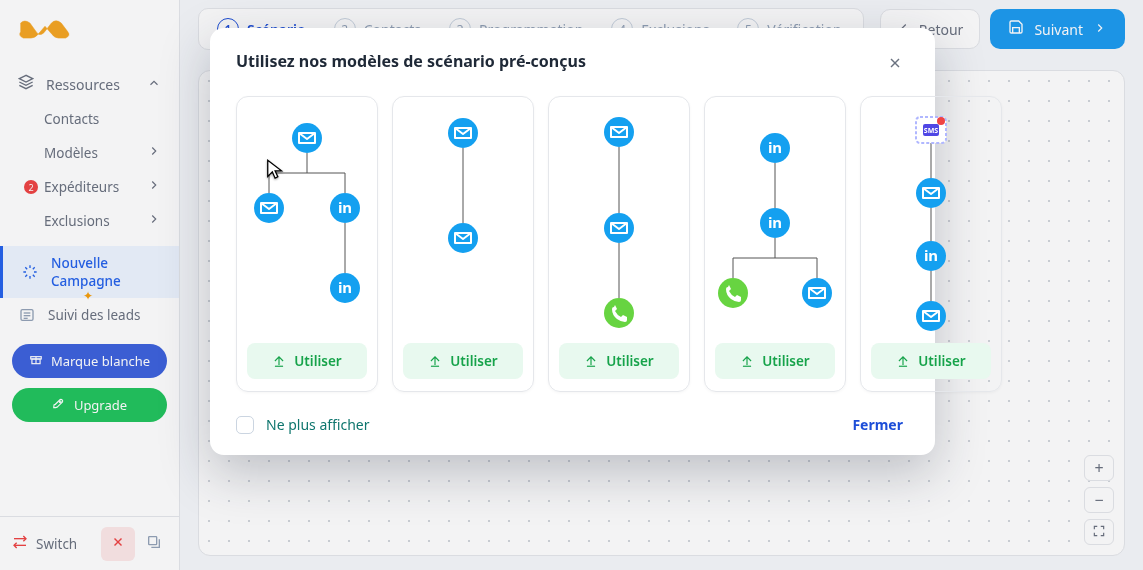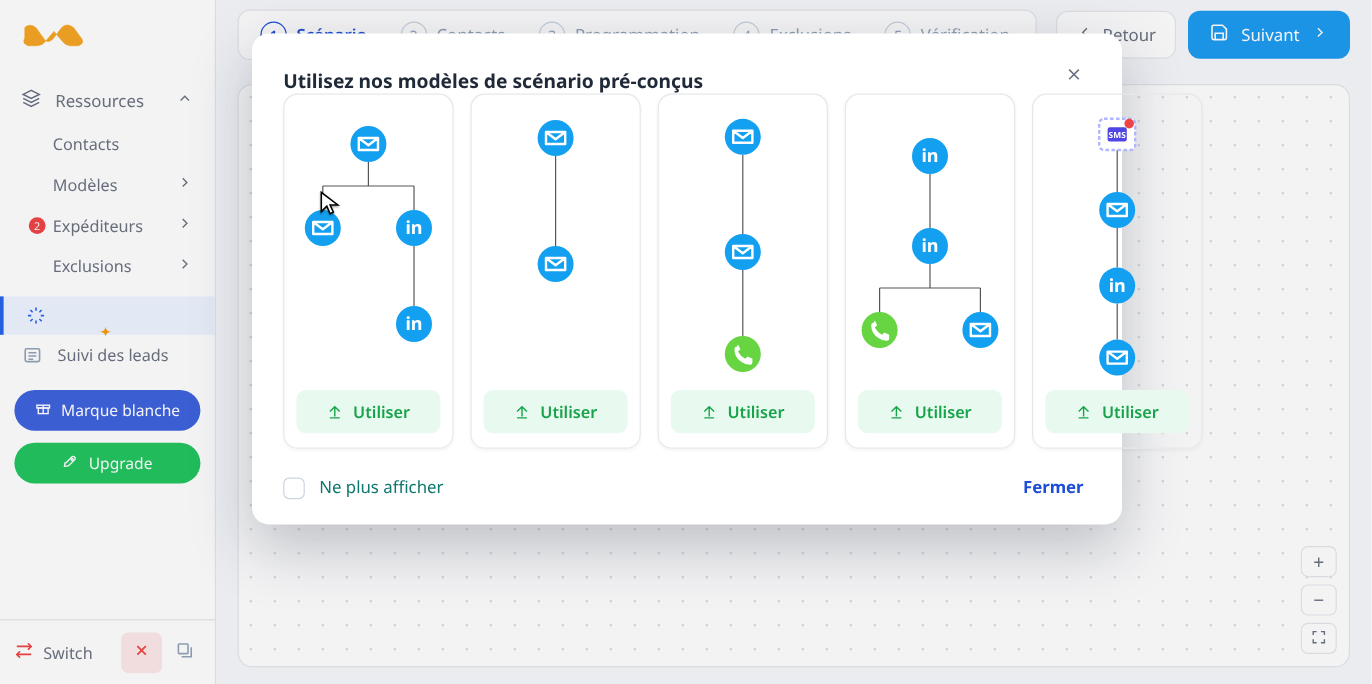--- a/index.html
+++ b/index.html
@@ -56,24 +56,24 @@
   .top-actions{display:flex;align-items:center;gap:10px}
   .btn-ghost{height:40px;padding:0 16px;border:1px solid var(--border);background:#fff;border-radius:10px;color:#6b7280;font-size:14px;display:flex;align-items:center;gap:8px;cursor:pointer}
   .btn-primary{height:40px;padding:0 18px;border:0;background:#1d9bf0;border-radius:10px;color:#fff;font-size:14px;display:flex;align-items:center;gap:10px;cursor:pointer}
   .canvas{position:absolute;left:18px;right:18px;top:70px;bottom:14px;background:#fff;border:1px solid var(--border);border-radius:12px;
     background-image:radial-gradient(#d1d5db 1px,transparent 1px);background-size:20px 20px}
   .canvas-tools{position:absolute;right:10px;bottom:10px;display:flex;flex-direction:column;gap:6px}
   .canvas-tools button{width:30px;height:26px;background:#fff;border:1px solid var(--border);border-radius:6px;color:#6b7280;font-size:16px;cursor:pointer}
   
   .overlay{position:absolute;inset:0;background:rgba(15,23,42,.05)}
   .modal{position:absolute;left:210px;top:28px;width:725px;background:#fff;border-radius:14px;box-shadow:var(--shadow);padding:22px 26px 20px}
-  .modal-head{display:flex;align-items:flex-end;justify-content:space-between}
+  .modal-head{display:flex;align-items:flex-start;justify-content:space-between}
   .modal-title{font-size:16px;font-weight:700;color:#1f2937}
   .modal-close{background:none;border:0;color:#6b7280;font-size:18px;cursor:pointer;width:28px;height:28px;border-radius:6px}
-  .templates{display:flex;gap:14px;}
+  .templates{display:flex;gap:14px;margin-top:18px}
   .tpl-card{flex:1;border:1px solid var(--border);border-radius:12px;padding:10px 10px 12px;display:flex;flex-direction:column;box-shadow:0 1px 3px rgba(0,0,0,.04)}
   .tpl-preview{flex:1;display:flex;align-items:flex-start;justify-content:center;padding:6px 0 10px;min-height:230px}
   .tpl-preview svg{width:120px}
   .use-btn{height:36px;border:0;border-radius:8px;background:var(--green-light);color:#16a34a;font-size:13.5px;font-weight:600;display:flex;align-items:center;justify-content:center;gap:8px;cursor:pointer}
   .use-btn svg{width:14px;height:14px}
   .modal-footer{display:flex;align-items:center;justify-content:space-between;margin-top:22px}
   .checkbox{display:flex;align-items:center;gap:12px;color:#0f766e;font-size:14px;cursor:pointer}
   .checkbox .box{width:18px;height:18px;border:1.5px solid #cbd5e1;border-radius:5px}
   .link-close{background:none;border:0;color:#1d4ed8;font-weight:700;font-size:14px;cursor:pointer}
   
@@ -134,20 +134,21 @@
           </svg>
       </span>
     </div>
 
     <div class="nav-item campaign active" style="margin-top:8px">
       <span class="icon">
         <svg width="16" height="16" viewBox="0 0 24 24" fill="none" stroke="currentColor" stroke-width="2">
             <path d="M12 2v4M12 18v4M4.93 4.93l2.83 2.83M16.24 16.24l2.83 2.83M2 12h4M18 12h4M4.93 19.07l2.83-2.83M16.24 7.76l2.83-2.83"></path>
           </svg>
       </span>
+      <span>Nouvelle Campagne</span>
       <span class="star">✦</span>
     </div>
 
 
     <div class="nav-item campaign" style="padding-left:18px">
       <span class="icon">
         <svg width="16" height="16" viewBox="0 0 24 24" fill="none" stroke="currentColor" stroke-width="2">
             <rect x="3" y="4" width="18" height="16" rx="2"></rect>
             <line x1="7" y1="9" x2="17" y2="9"></line>
             <line x1="7" y1="13" x2="17" y2="13"></line>

